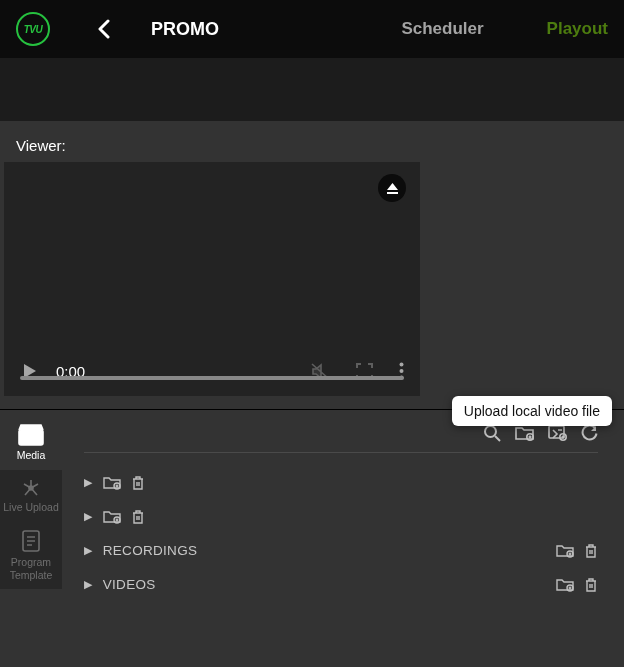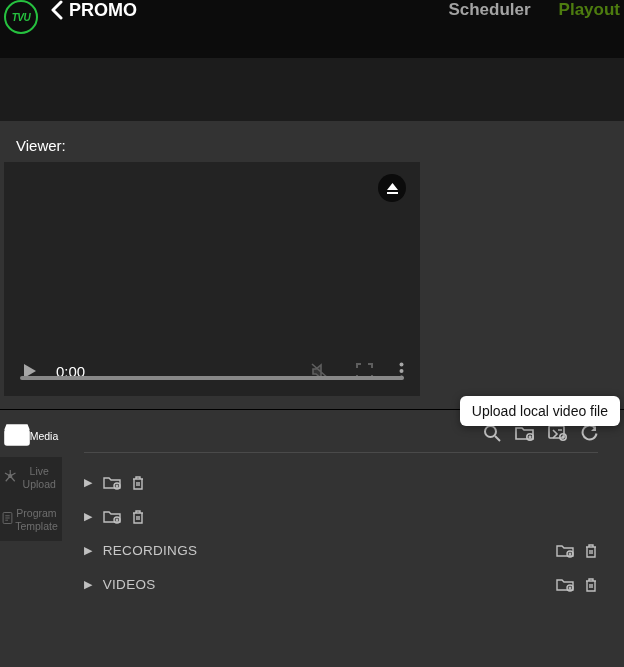--- a/index.html
+++ b/index.html
@@ -4,21 +4,21 @@
 <style>
   * { box-sizing: border-box; margin: 0; padding: 0; }
   body {
     width: 624px; height: 667px;
     background: #2e2e2e; color: #e6e6e6;
     font-family: -apple-system, Helvetica, Arial, sans-serif;
     overflow: hidden;
   }
   .topbar {
     height: 58px; background: #0c0c0c;
-    display: flex; align-items: flex-start; padding: 0 4px;
+    display: flex; align-items: center; padding: 0 16px; gap: 35px;
   }
   .logo {
     width: 34px; height: 34px; border-radius: 50%;
     border: 2px solid #26c13f; display: flex; align-items: center; justify-content: center;
     color: #26c13f; font-weight: 700; font-size: 10px; font-style: italic;
     position: relative; margin-right: 12px;
   }
   .logo span { letter-spacing: -0.5px; }
   .back-chevron { color: #fff; font-size: 20px; margin-right: 6px; cursor: pointer; }
   .station { color: #fff; font-weight: 700; font-size: 18px; }
@@ -55,39 +55,39 @@
   }
   .divider { height: 1px; background: #000; }
   .lower {
     display: flex; height: 258px; background: #333;
   }
   .sidebar {
     width: 62px; background: #333; display: flex; flex-direction: column;
     align-items: center; padding-top: 6px;
   }
   .side-item {
-    width: 62px; display: flex; flex-direction: row; align-items: center;
+    width: 62px; display: flex; flex-direction: column; align-items: center;
     justify-content: center; padding: 8px 2px; cursor: pointer;
     color: #6e6e6e; font-size: 10.5px; text-align: center; line-height: 1.2;
   }
   .side-item svg { margin-bottom: 3px; }
   .side-item.active { color: #fff; background: #333; }
   .side-item.active svg { stroke: #fff; fill: #fff; }
   .side-dim { background: #272727; }
   .main {
     flex: 1; padding: 14px 26px 0 22px; position: relative;
   }
   .toolbar {
     display: flex; justify-content: flex-end; gap: 14px;
     padding-bottom: 10px; border-bottom: 1px solid #4a4a4a;
     color: #c0c0c0;
   }
   .tool { cursor: pointer; display: flex; align-items: center; }
   .tooltip {
-    position: absolute; top: -14px; right: 4px;
+    position: absolute; top: -14px; right: 12px;
     background: #fff; color: #111; font-size: 14px;
     padding: 7px 12px; border-radius: 6px;
     box-shadow: 0 2px 8px rgba(0,0,0,0.4);
     white-space: nowrap;
   }
   .folders { padding-top: 12px; }
   .folder-row {
     display: flex; align-items: center; height: 34px;
     color: #c8c8c8; font-size: 13.5px; letter-spacing: 0.3px;
   }

